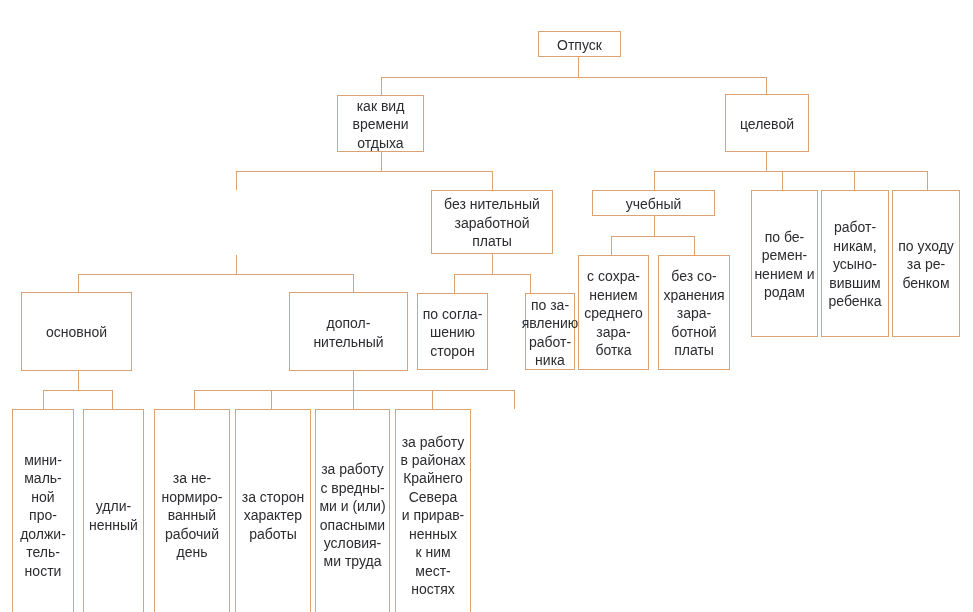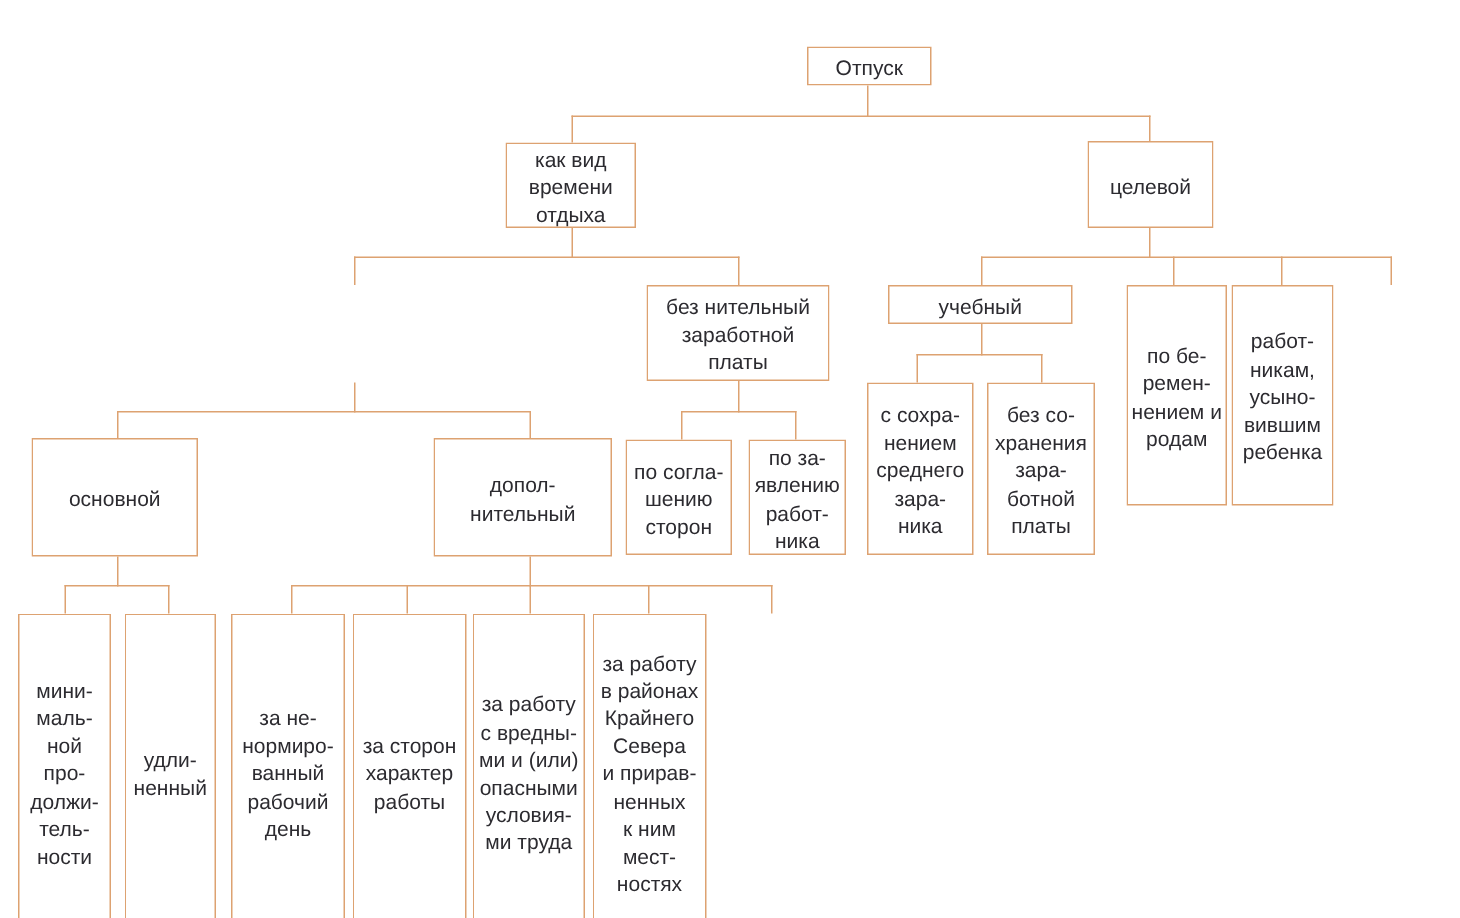--- a/index.html
+++ b/index.html
@@ -72,35 +72,38 @@
     <div class="node lvl2" style="left:592px;top:170px;width:123px;height:26px">учебный</div>
     <div class="node lvl2" style="left:751px;top:170px;width:67px;height:147px">по бе-
 ремен-
 нением и
 родам</div>
     <div class="node lvl2" style="left:821px;top:170px;width:68px;height:147px">работ-
 никам,
 усыно-
 вившим
 ребенка</div>
+    <div class="node lvl2" style="left:892px;top:170px;width:68px;height:147px">по уходу
+за ре-
+бенком</div>
     <div class="node lvl3" style="left:289px;top:272px;width:119px;height:79px">допол-
 нительный</div>
     <div class="node lvl3" style="left:21px;top:272px;width:111px;height:79px">основной</div>
     <div class="node lvl3" style="left:417px;top:273px;width:71px;height:77px">по согла-
 шению
 сторон</div>
-    <div class="node lvl3" style="left:499px;top:273px;width:65px;height:77px">по за-
+    <div class="node lvl3" style="left:525px;top:273px;width:50px;height:77px">по за-
 явлению
 работ-
 ника</div>
     <div class="node lvl3" style="left:578px;top:235px;width:71px;height:115px">с сохра-
 нением
 среднего
 зара-
-ника</div>
+ботка</div>
     <div class="node lvl3" style="left:658px;top:235px;width:72px;height:115px">без со-
 хранения
 зара-
 ботной
 платы</div>
     <div class="node lvl4" style="left:12px;top:389px;width:62px;height:211px">мини-
 маль-
 ной
 про-
 должи-

